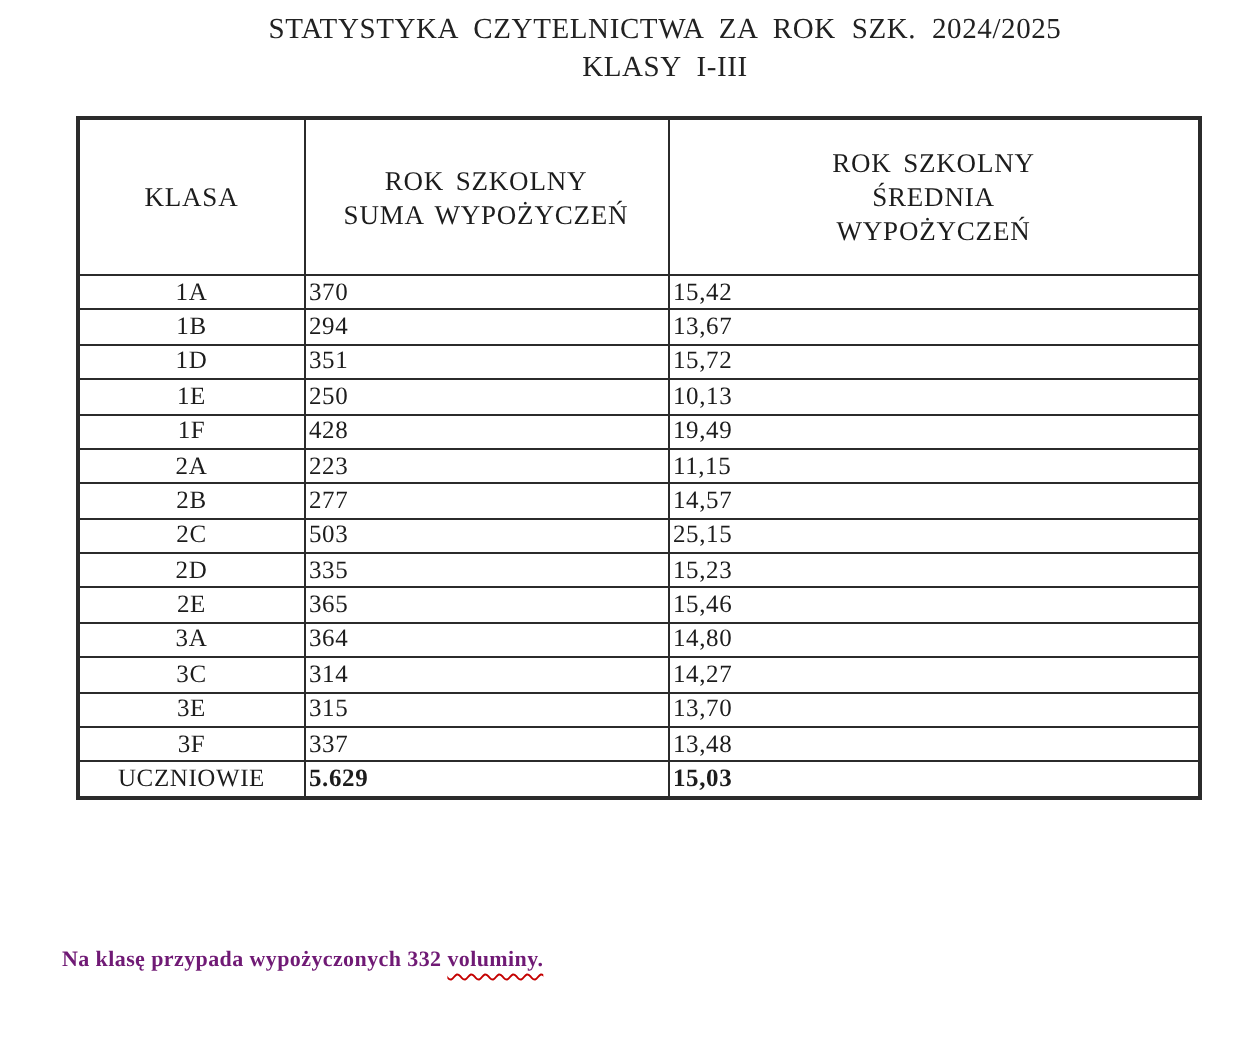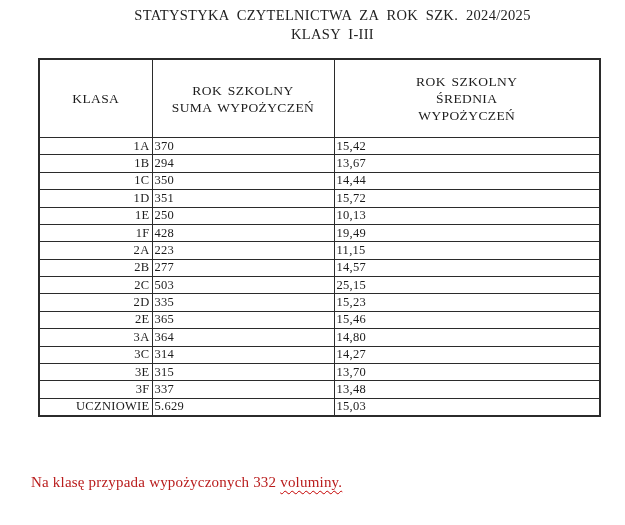--- a/index.html
+++ b/index.html
@@ -58,37 +58,37 @@
     padding: 0 4px;
   }
   table.stats td {
     height: 15.2px;
     padding: 0.6px 2px;
     line-height: 15px;
     vertical-align: middle;
     letter-spacing: 0.3px;
   }
   td.col-klasa {
-    text-align: right;
+    text-align: center;
     padding-left: 5px;
   }
   td.col-suma, td.col-srednia {
   }
   tr.total-row td.col-suma,
   tr.total-row td.col-srednia {
-    font-weight: normal;
+    font-weight: bold;
   }
   .footer-note {
     position: absolute;
     top: 474px;
     left: 31px;
-    font-size: 15px;
-    font-weight: normal;
+    font-size: 11px;
+    font-weight: bold;
     letter-spacing: 0.2px;
-    color: #b91c1c;
+    color: #701a75;
   }
   .misspelled {
     text-decoration-line: underline;
     text-decoration-style: wavy;
     text-decoration-color: #c40000;
     text-decoration-thickness: 1px;
     text-underline-offset: 3px;
   }
 </style>
 </head>
@@ -122,25 +122,20 @@
           <td class="col-klasa">1A</td>
           <td class="col-suma">370</td>
           <td class="col-srednia">15,42</td>
         </tr>
         <tr>
           <td class="col-klasa">1B</td>
           <td class="col-suma">294</td>
           <td class="col-srednia">13,67</td>
         </tr>
         <tr>
-          <td class="col-klasa">1C</td>
-          <td class="col-suma">350</td>
-          <td class="col-srednia">14,44</td>
-        </tr>
-        <tr>
           <td class="col-klasa">1D</td>
           <td class="col-suma">351</td>
           <td class="col-srednia">15,72</td>
         </tr>
         <tr>
           <td class="col-klasa">1E</td>
           <td class="col-suma">250</td>
           <td class="col-srednia">10,13</td>
         </tr>
         <tr>

